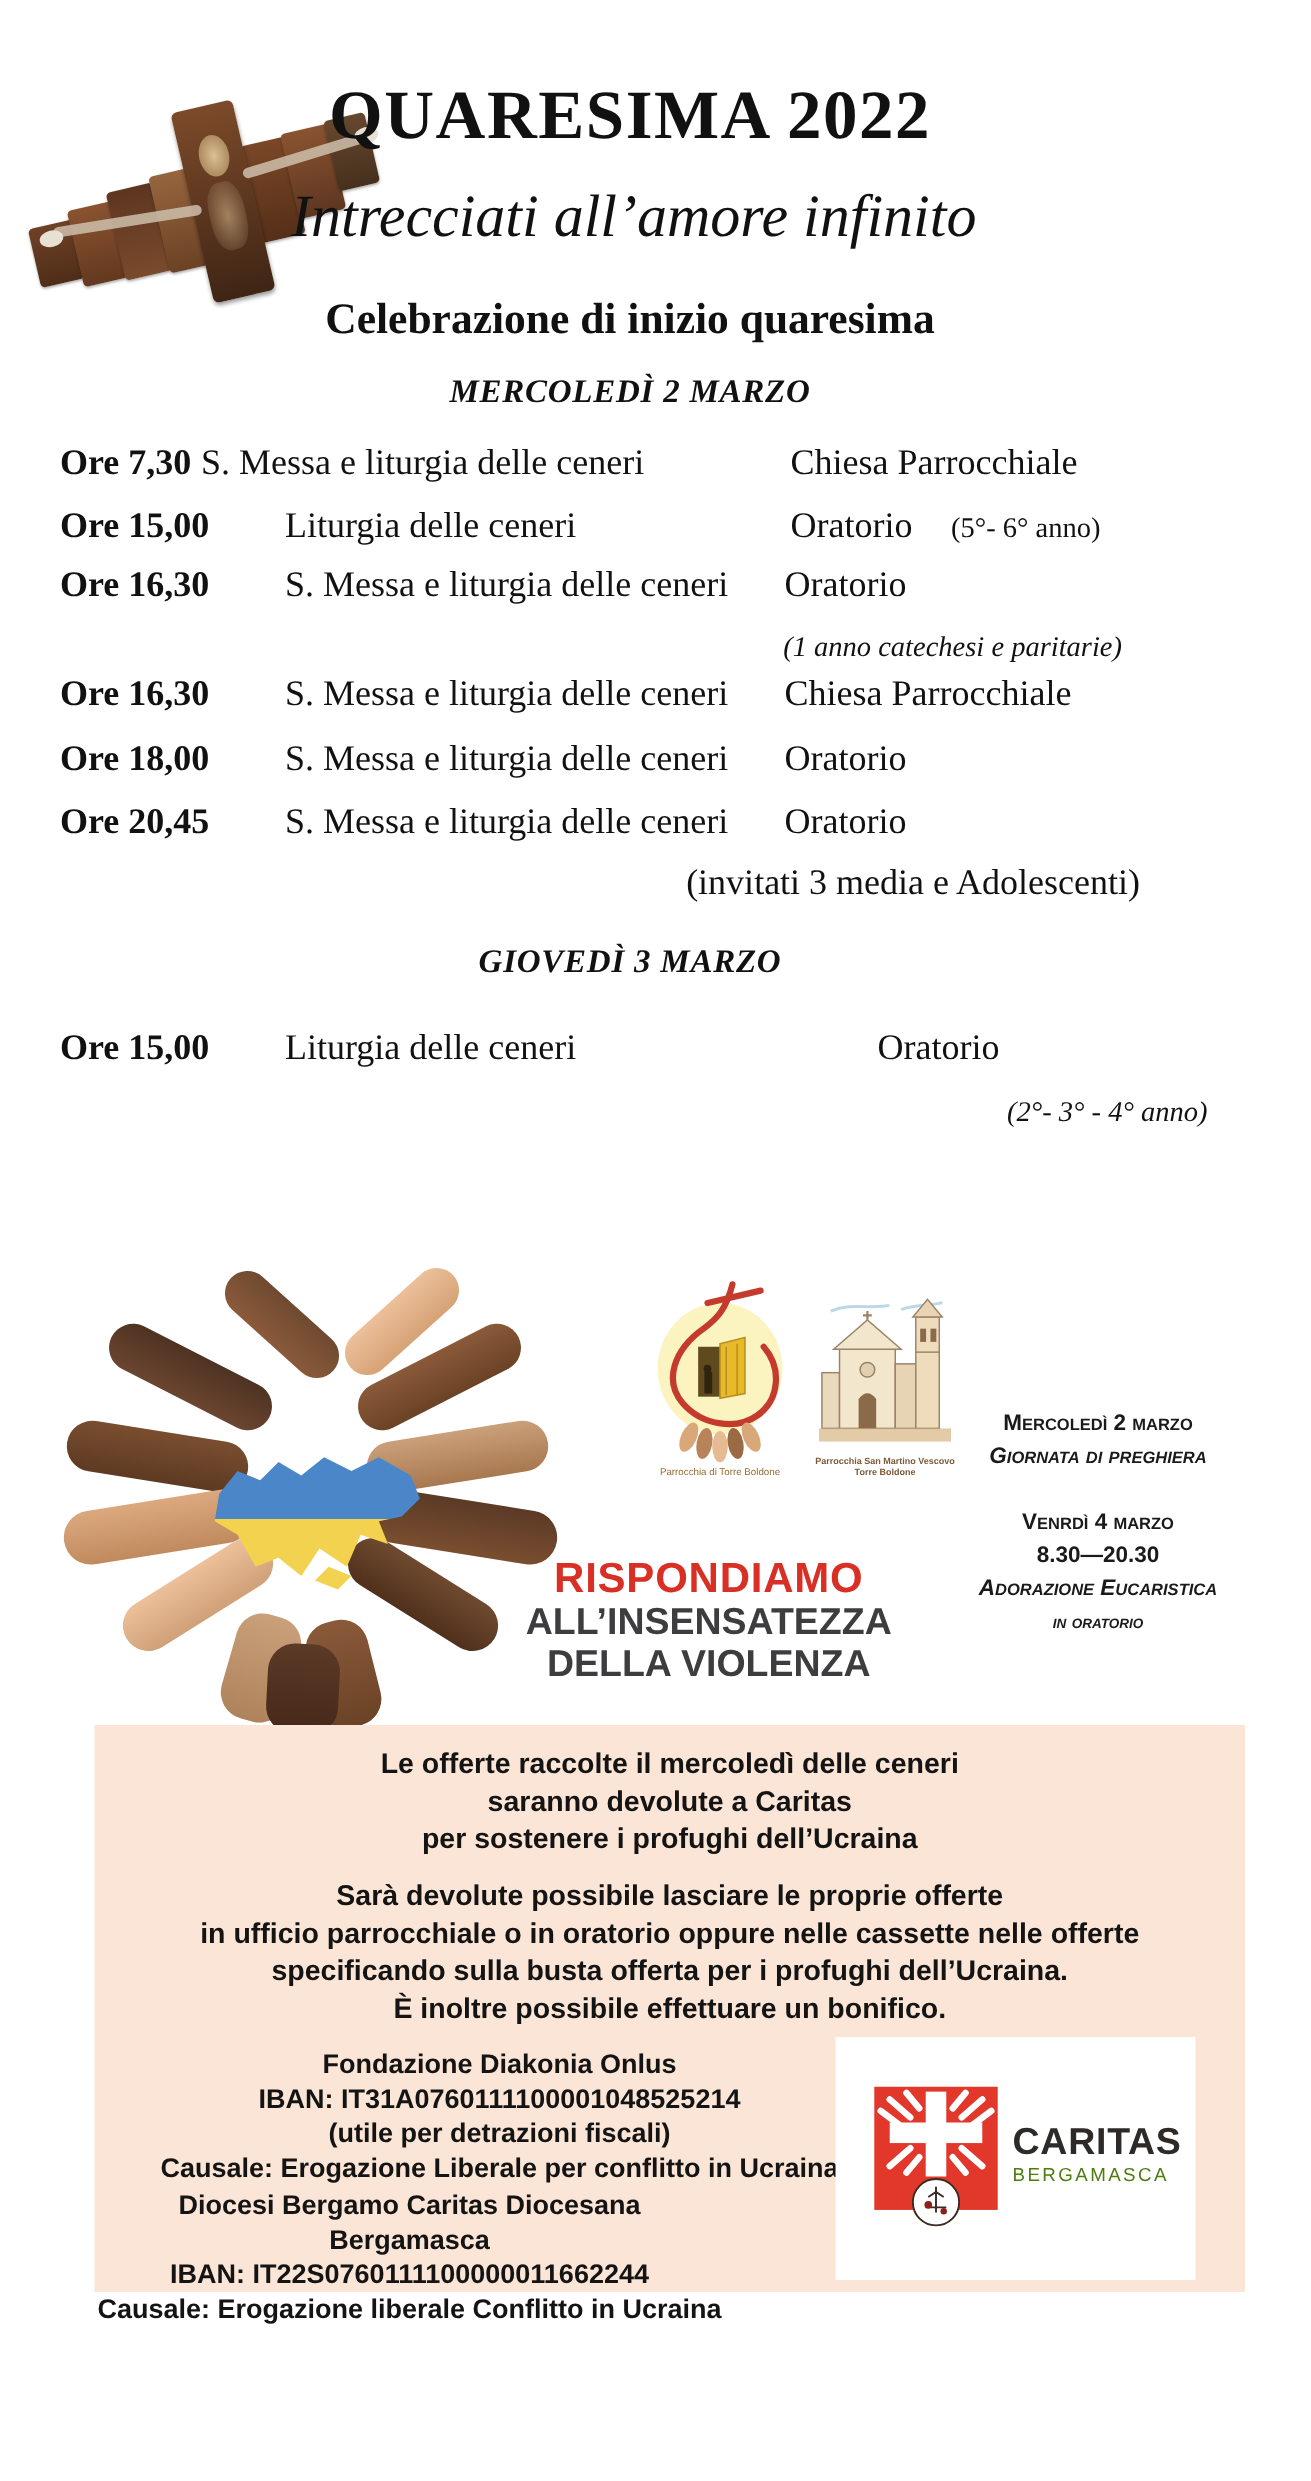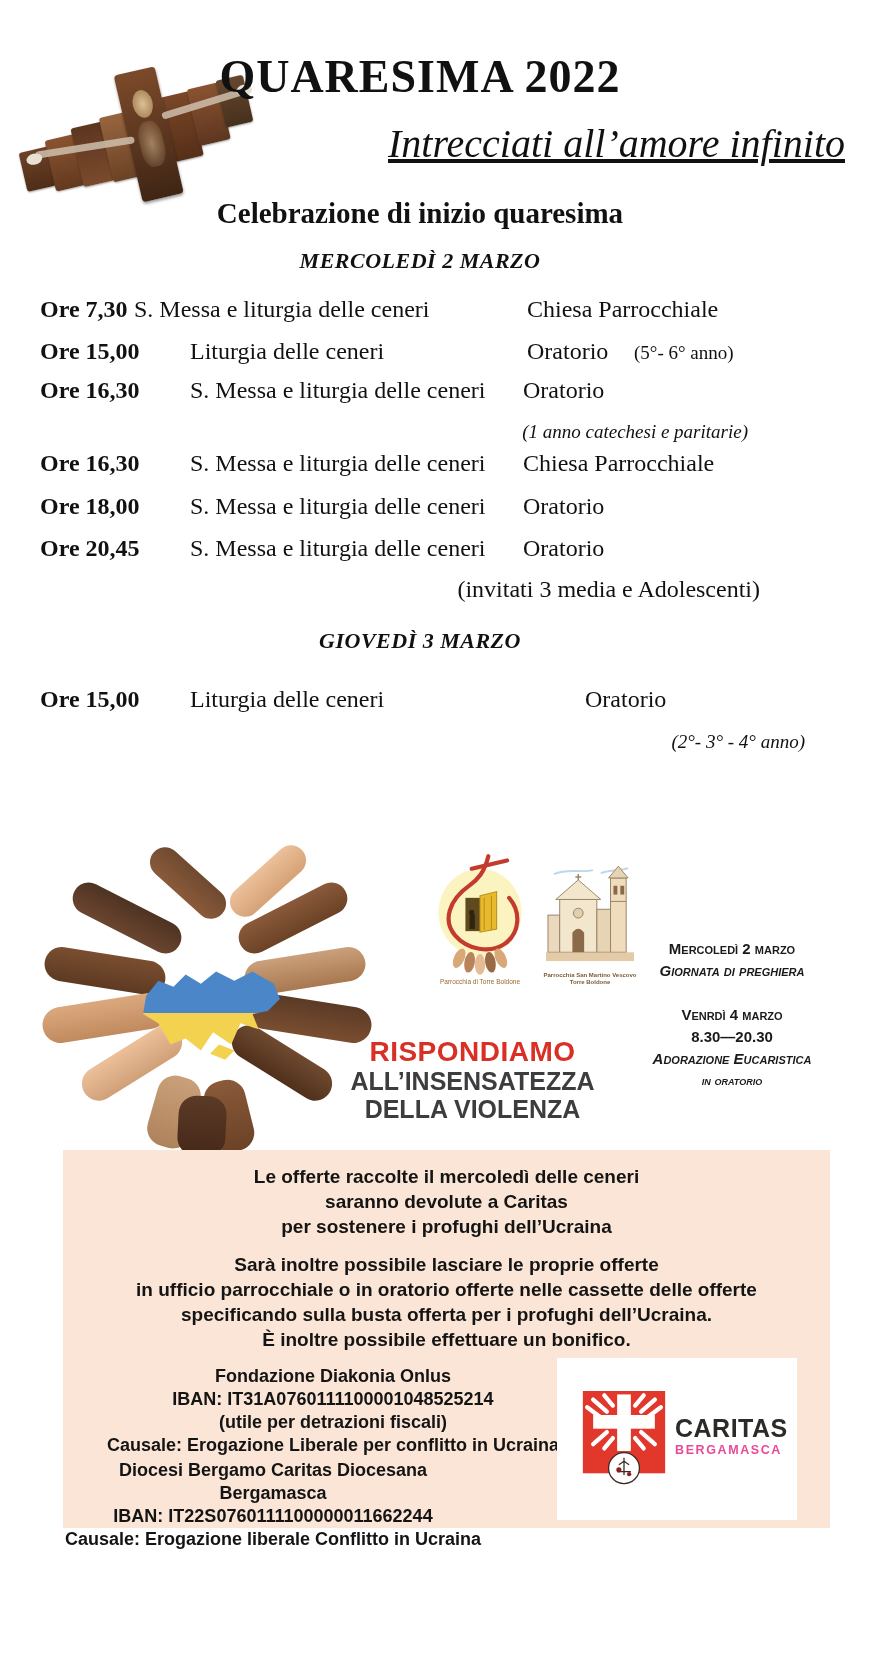--- a/index.html
+++ b/index.html
@@ -2,22 +2,22 @@
 <html><head>
 <meta charset="utf-8">
 <style>
   html,body{margin:0;padding:0;background:#ffffff;}
   .page{position:relative;width:874px;height:1654px;background:#fff;overflow:hidden;
         font-family:"Liberation Serif",serif;color:#111;}
 
   
   .title{position:absolute;left:0;top:50px;width:840px;text-align:center;
          font-size:46px;font-weight:bold;letter-spacing:1px;}
-  .subtitle{position:absolute;left:0;top:120px;width:845px;text-align:right;
-            font-size:40px;font-style:italic;text-decoration:underline;}
+  .subtitle{position:absolute;left:0;top:120px;width:845px;text-align:center;
+            font-size:40px;font-style:italic;}
   .section-title{position:absolute;left:0;top:197px;width:840px;text-align:center;
                  font-size:29px;font-weight:bold;}
   .day-heading{position:absolute;left:0;width:840px;text-align:center;
                font-size:22px;font-weight:bold;font-style:italic;letter-spacing:.5px;}
 
   
   .crucifix{position:absolute;left:16px;top:68px;width:242px;height:138px;}
   .crux-rot{position:absolute;left:0;top:0;width:242px;height:138px;transform:rotate(-13deg);}
   .crux-rot div{position:absolute;}
   .seg{border-radius:3px;box-shadow:0 1px 2px rgba(0,0,0,.35);}
@@ -101,21 +101,21 @@
                  font-size:19px;line-height:25px;}
   .offers .bank1{position:absolute;left:0;top:215px;width:540px;text-align:center;
                  font-size:18px;line-height:23px;}
   .offers .bank2{position:absolute;left:0;top:309px;width:420px;text-align:center;
                  font-size:18px;line-height:23px;}
   .caritas-box{position:absolute;left:494px;top:208px;width:240px;height:162px;background:#ffffff;
                z-index:2;display:flex;align-items:center;}
   .caritas-sq{margin-left:24px;width:86px;height:96px;flex:none;}
   .caritas-text{margin-left:8px;line-height:22px;}
   .caritas-text .c1{font-size:25px;font-weight:800;color:#2e2a28;letter-spacing:.5px;}
-  .caritas-text .c2{font-size:12.5px;font-weight:bold;color:#ec4899;letter-spacing:1.6px;}
+  .caritas-text .c2{font-size:12.5px;font-weight:normal;color:#4d7c0f;letter-spacing:1.6px;}
 </style>
 </head>
 <body>
 
 <div class="page">
 
   <div class="crucifix">
     <div class="crux-rot">
       <div class="seg s1"></div>
       <div class="seg s2"></div>
@@ -272,22 +272,22 @@
     <div class="em small">in oratorio</div>
   </div>
 
   <div class="offers">
     <div class="para1">
       <div>Le offerte raccolte il mercoledì delle ceneri</div>
       <div>saranno devolute a Caritas</div>
       <div>per sostenere i profughi dell’Ucraina</div>
     </div>
     <div class="para2">
-      <div>Sarà inoltre possibile lasciare le proprie offerte</div>
-      <div>in ufficio parrocchiale o in oratorio offerte nelle cassette delle offerte</div>
+      <div>Sarà devolute possibile lasciare le proprie offerte</div>
+      <div>in ufficio parrocchiale o in oratorio oppure nelle cassette nelle offerte</div>
       <div>specificando sulla busta offerta per i profughi dell’Ucraina.</div>
       <div>È inoltre possibile effettuare un bonifico.</div>
     </div>
     <div class="bank1">
       <div>Fondazione Diakonia Onlus</div>
       <div>IBAN: IT31A0760111100001048525214</div>
       <div>(utile per detrazioni fiscali)</div>
       <div>Causale: Erogazione Liberale per conflitto in Ucraina</div>
     </div>
     <div class="bank2">

